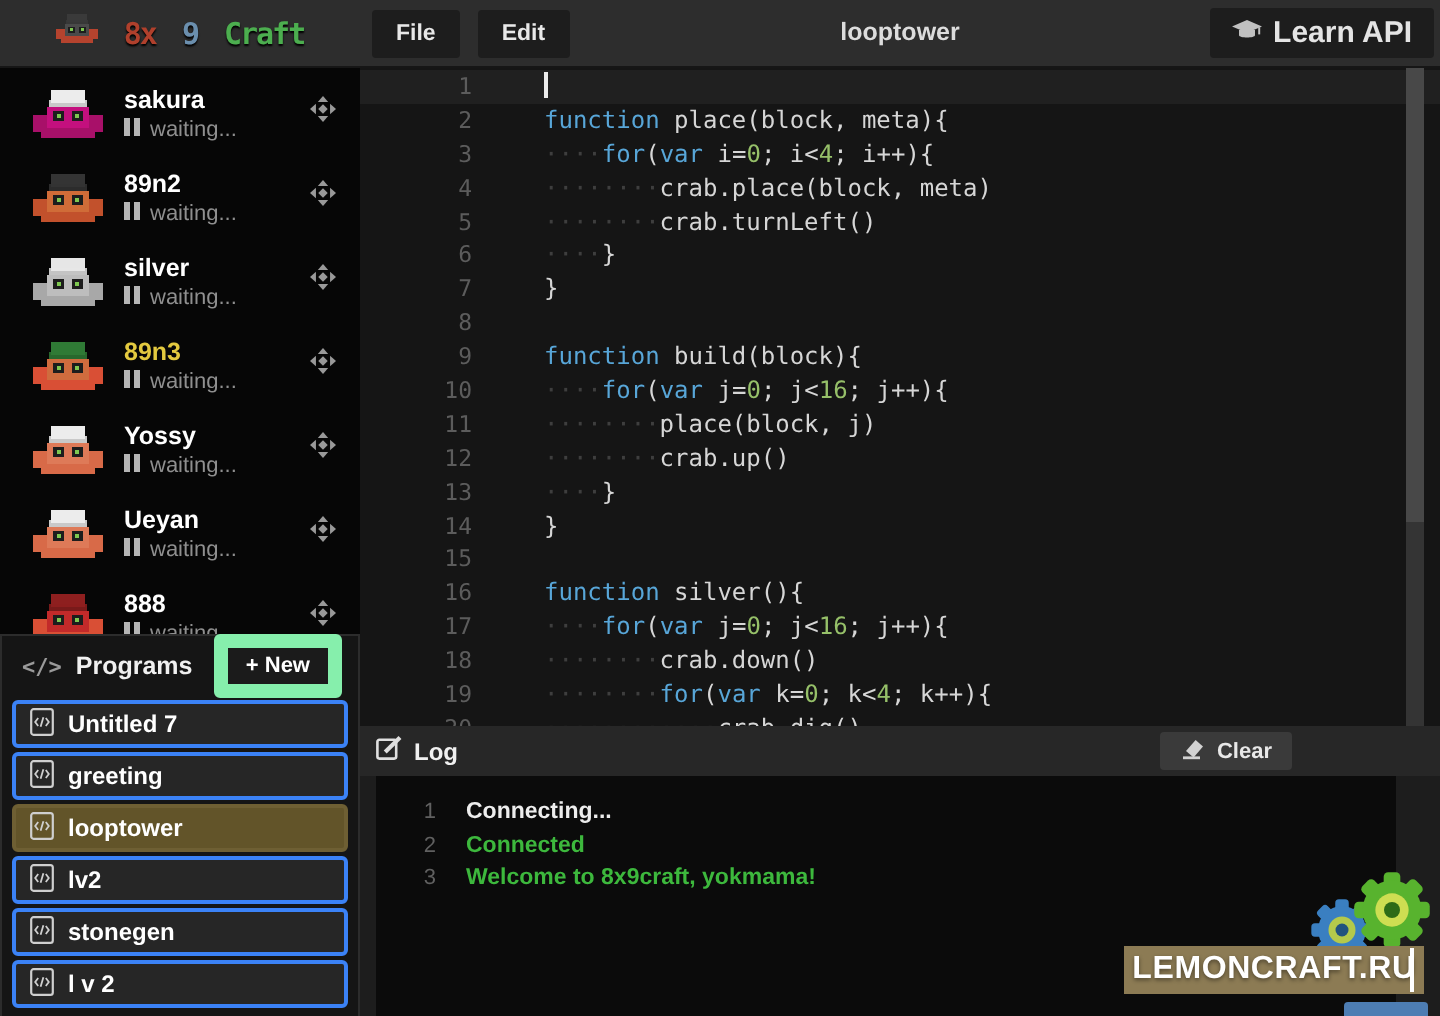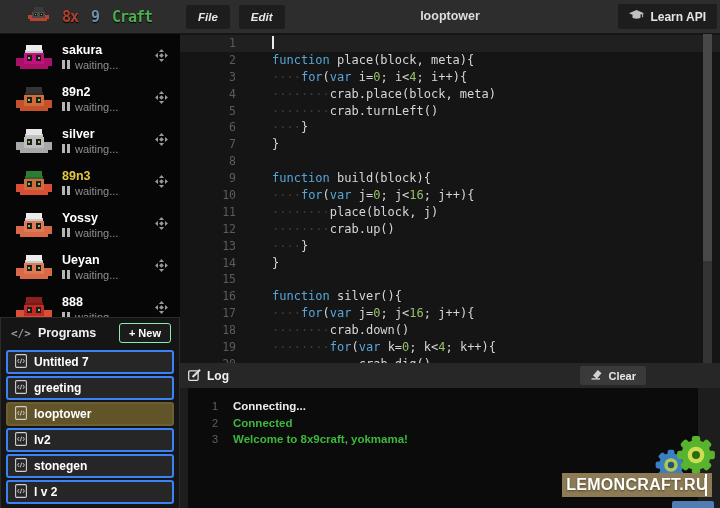--- a/index.html
+++ b/index.html
@@ -10,45 +10,45 @@
   
   .topbar{position:absolute;left:0;top:0;width:720px;height:33px;background:#2d2d2d;
           border-bottom:1px solid #161616;z-index:10;}
   .logo{position:absolute;left:0;top:0;width:180px;height:33px;display:flex;align-items:center;
         justify-content:center;gap:13px;}
   .logo-text{font-family:"DejaVu Sans Mono",monospace;font-weight:bold;font-size:15px;
              letter-spacing:-1px;text-shadow:0 1px 1px #000;}
   .menus{position:absolute;left:186px;top:0;height:33px;display:flex;align-items:center;}
   .menu-btn{background:#1d1d1d;color:#e8e8e8;font-family:"Liberation Sans",sans-serif;
             font-weight:bold;font-size:11.5px;padding:6px 12px;border:none;border-radius:2px;
-            margin-right:9px;cursor:pointer;font-style:italic;}
+            margin-right:9px;cursor:pointer;}
   .tb-title{position:absolute;left:180px;right:0;top:0;height:33px;line-height:33px;
             text-align:center;color:#dcdcdc;font-weight:bold;font-size:12.5px;}
   .learn-btn{position:absolute;right:3px;top:4px;height:25px;background:#1d1d1d;border:none;
-             border-radius:2px;color:#e4e4e4;font-weight:bold;font-size:12px;display:flex;
+             border-radius:2px;color:#e4e4e4;font-weight:bold;font-size:15px;display:flex;
              align-items:center;gap:6px;padding:0 11px;cursor:pointer;}
 
   
   .sidebar{position:absolute;left:0;top:33px;width:180px;height:475px;background:#0a0a0a;z-index:5;}
   #players{position:absolute;left:0;top:0;right:0;height:284px;overflow:hidden;background:#060606;
            padding-top:3px;}
   .player{height:42px;display:flex;align-items:center;padding:0 12px 0 16px;}
   .avatar{width:36px;flex-shrink:0;margin-right:10px;}
   .avatar svg{display:block;}
   .pinfo{flex:1;min-width:0;}
   .pname{font-size:12.5px;font-weight:bold;color:#fff;line-height:14px;}
   .pstatus{display:flex;align-items:center;gap:5px;color:#8f8f8f;font-size:11px;margin-top:2px;}
 
   .programs{position:absolute;left:0;top:284px;right:0;bottom:0;background:#151515;
             border:1px solid #2c2c2c;border-bottom:none;box-sizing:border-box;}
   .prog-head{height:30px;display:flex;align-items:center;padding:0 8px 0 10px;}
   .code-glyph{color:#9a9a9a;font-family:"DejaVu Sans Mono",monospace;font-size:11px;
               font-weight:bold;margin-right:7px;}
   .prog-title{color:#f0f0f0;font-weight:bold;font-size:12.5px;flex:1;}
-  .new-btn{background:#1b1b1b;border:1px solid #86efac;border-radius:3px;color:#fff;
+  .new-btn{background:#1b1b1b;border:7px solid #86efac;border-radius:3px;color:#fff;
            font-size:11px;font-weight:bold;padding:3px 9px;cursor:pointer;}
   .prog-item{height:24px;margin:2px 5px;background:#262626;border:2px solid #3b82f6;
              border-radius:3px;display:flex;align-items:center;gap:7px;padding:0 7px;
              color:#fff;font-weight:bold;font-size:12px;cursor:pointer;box-sizing:border-box;}
   .prog-item.selected{background:var(--sel-bg,#625429);border-color:#6e5f33;}
 
   
   .editor{position:absolute;left:180px;top:33px;width:540px;height:330px;background:#151515;
           overflow:hidden;font-family:"DejaVu Sans Mono",monospace;font-size:12px;}
   #code{padding-top:2px;}

